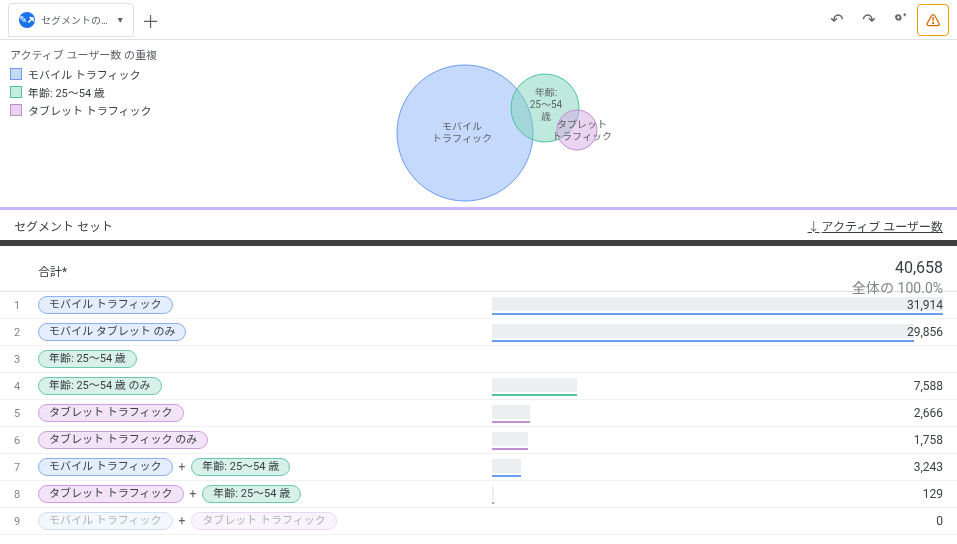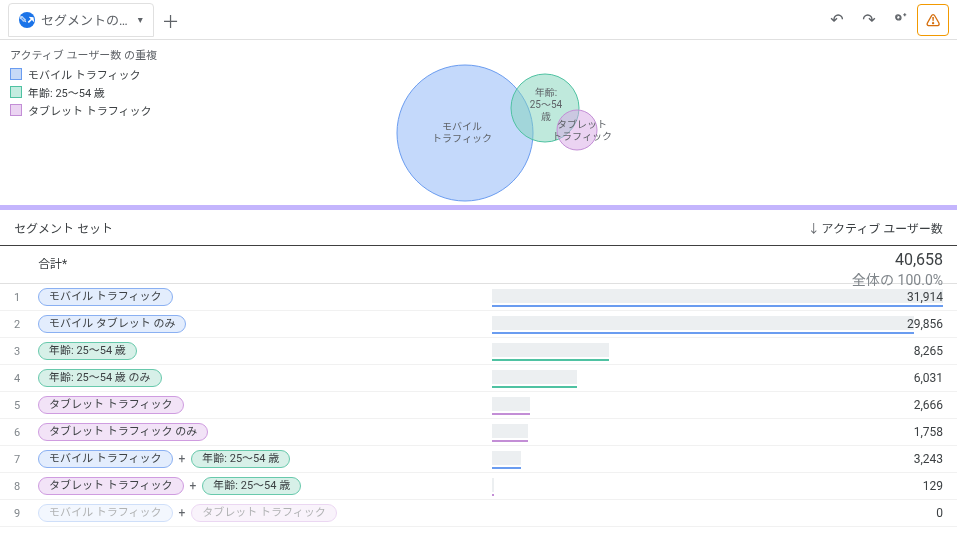--- a/index.html
+++ b/index.html
@@ -33,65 +33,65 @@
   .tab .bluecircle {
     width: 16px; height: 16px; border-radius: 50%; background: #1a73e8;
     display:flex; align-items:center; justify-content:center;
   }
   .tab .bluecircle::after{
     content:""; width:8px; height:8px; background:#fff;
     clip-path: polygon(0 40%, 60% 40%, 60% 0, 100% 50%, 60% 100%, 60% 60%, 0 60%);
     transform: rotate(-45deg);
   }
   .tab .pencil { color:#fff; font-size:10px; line-height:1;}
-  .tab-label { font-size: 13px; color: #5f6368; max-width: 90px; overflow: hidden; white-space: nowrap; text-overflow: ellipsis; }
+  .tab-label { font-size: 10px; color: #5f6368; max-width: 90px; overflow: hidden; white-space: nowrap; text-overflow: ellipsis; }
   .tab-caret { color:#5f6368; font-size:10px; padding-left:4px;}
   .add-tab {
     width: 34px; height: 34px; display:flex; align-items:center; justify-content:center;
     color:#5f6368; font-size:18px; cursor:pointer; border:1px solid transparent;
   }
   .spacer { flex:1; }
   .tool-icon {
     width: 32px; height:32px; display:flex; align-items:center; justify-content:center;
     color:#5f6368; font-size:16px; cursor:pointer; border-radius:4px;
   }
   .tool-icon.warn { border:1px solid #f29900; color:#d56e0c; font-weight:bold; font-size:14px; }
 
   .viz {
     height: 170px;
     position: relative;
-    border-bottom: 5px solid #c4b5fd;
+    border-bottom: 3px solid #c4b5fd;
   }
   .legend {
     position:absolute; left:10px; top:6px;
   }
   .legend-title { font-size:11px; color:#5f6368; margin-bottom:4px;}
   .legend-item { display:flex; align-items:center; gap:6px; margin:2px 0; font-size:11px; color:#3c4043;}
   .swatch { width:12px; height:12px; border:1px solid; background-clip:padding-box;}
   .sw-blue   { background:#c6d9f7; border-color:#6a9cf0;}
   .sw-teal   { background:#c3ece0; border-color:#4fc2a2;}
   .sw-purple { background:#ebd4f2; border-color:#c38ed6;}
 
   .venn { position:absolute; left:380px; top:8px; width:360px; height:160px;}
   .venn circle { fill-opacity:0.5; stroke-width:1;}
   .venn text { font-size:10px; fill:#5f6368; text-anchor:middle;}
 
   .table-head {
     display:flex; align-items:center; height:36px;
-    border-bottom:1px solid #404040;
+    border-bottom:6px solid #404040;
     padding: 0 14px;
     gap: 42px;
   }
   .table-head .left { flex-basis: 478px; font-size:12px; color:#3c4043;}
-  .table-head .right { flex:1; text-align:right; font-size:12px; color:#3c4043;}
+  .table-head .right { flex:1; text-align:right; font-size:12px; color:#3c4043;text-decoration:underline;}
   .col-right-label::before{ content:"↓"; margin-right:2px; color:#5f6368;}
 
   .totals {
     display:flex; height:38px; align-items:flex-start;
-    border-bottom:1px solid #e0e0e0; padding:4px 14px 0 14px;
+    border-bottom:1px solid #e0e0e0; padding:4px 14px 0 14px;margin-top:8px;
   }
   .totals .left { flex-basis:478px; padding-left:24px; font-size:12px; color:#3c4043; padding-top:4px;}
   .totals .right { flex:1; text-align:right; }
   .totals .big { font-size:16px; color:#3c4043;}
   .totals .sub { font-size:14px; color:#80868b;}
 
   .rows { }
   .row {
     display:flex; align-items:center; height:27px;
     border-bottom:1px solid #f1f1f1; padding:0 14px;
@@ -216,36 +216,31 @@
       <div class="barline" style="width:93.5%;background:#6a9cf0"></div>
       <div class="barval">29,856</div>
     </div>
   </div>
 
   <div class="row">
     <div class="idx">3</div>
     <div class="labelcell">
       <span class="chip chip-teal">年齢: 25～54 歳</span>
     </div>
-    <div class="barwrap">
-      <div class="barbg" style="width:25.9%"></div>
-      <div class="barline" style="width:25.9%;background:#4fc2a2"></div>
-      <div class="barval">8,265</div>
-    </div>
   </div>
 
   <div class="row">
     <div class="idx">4</div>
     <div class="labelcell">
       <span class="chip chip-teal">年齢: 25～54 歳 のみ</span>
     </div>
     <div class="barwrap">
       <div class="barbg" style="width:18.9%"></div>
       <div class="barline" style="width:18.9%;background:#4fc2a2"></div>
-      <div class="barval">6,031</div>
+      <div class="barval">7,588</div>
     </div>
   </div>
 
   <div class="row">
     <div class="idx">5</div>
     <div class="labelcell">
       <span class="chip chip-purple">タブレット トラフィック</span>
     </div>
     <div class="barwrap">
       <div class="barbg" style="width:8.4%"></div>

